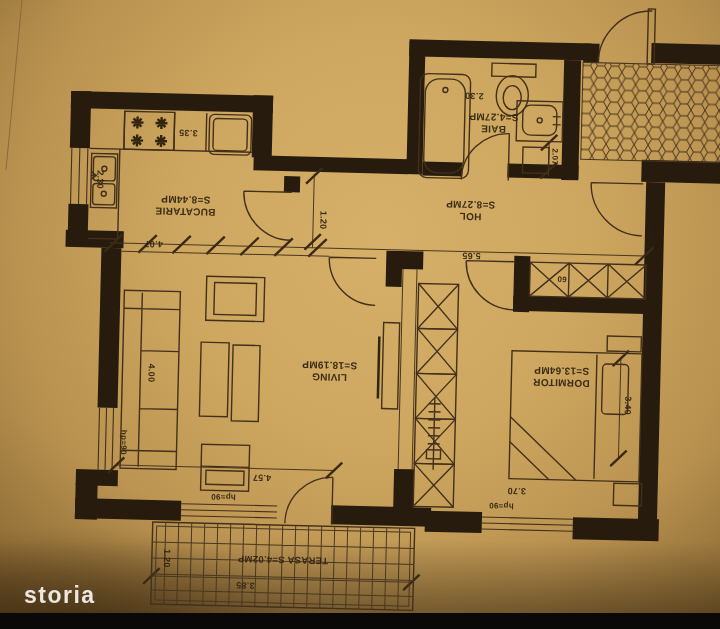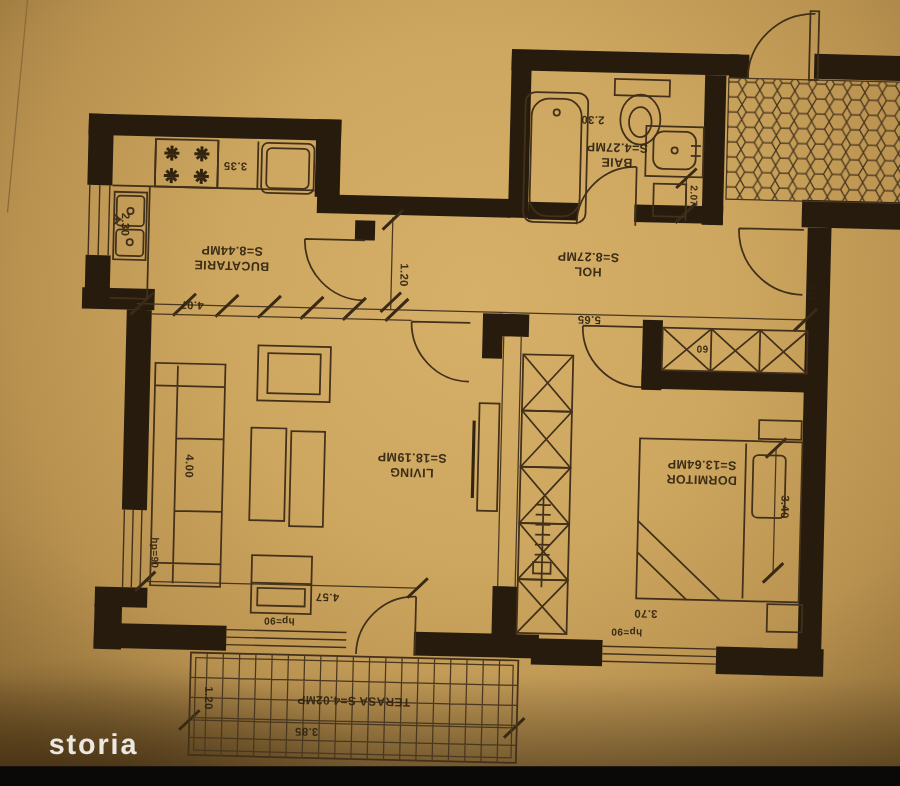--- a/index.html
+++ b/index.html
@@ -16,21 +16,21 @@
   svg{position:absolute;left:0;top:0;}
   .labels{position:absolute;inset:0;transform:rotate(1.4deg);transform-origin:360px 310px;color:#2f2310;}
   .lbl{position:absolute;white-space:nowrap;font-weight:700;text-align:center;line-height:1.15;
        font-size:9px;letter-spacing:.3px;opacity:.92;}
   .lh{transform:translate(-50%,-50%) rotate(180deg);}
   .lv{transform:translate(-50%,-50%) rotate(90deg);}
   .room{font-size:10px;display:flex;flex-direction:column;align-items:center;}
   .sm{font-size:8px;}
   .xs{font-size:6.5px;letter-spacing:0;}
   #band{position:absolute;left:0;bottom:0;width:720px;height:16px;background:#0b0908;}
-  #logo{position:absolute;left:39px;top:582px;color:#f2efe9;font-weight:700;
+  #logo{position:absolute;left:24px;top:582px;color:#f2efe9;font-weight:700;
         font-size:23px;letter-spacing:1.5px;opacity:.96;}
   .wall{fill:#261b0d;stroke:none;}
   .ln{stroke:#43301a;stroke-width:1.4;fill:none;}
   .thin{stroke:#4a3720;stroke-width:1;fill:none;}
   .tick{stroke:#3a2a15;stroke-width:2.4;fill:none;}
   .win{stroke:#43301a;stroke-width:1.1;fill:none;}
 </style>
 </head>
 <body>
 

